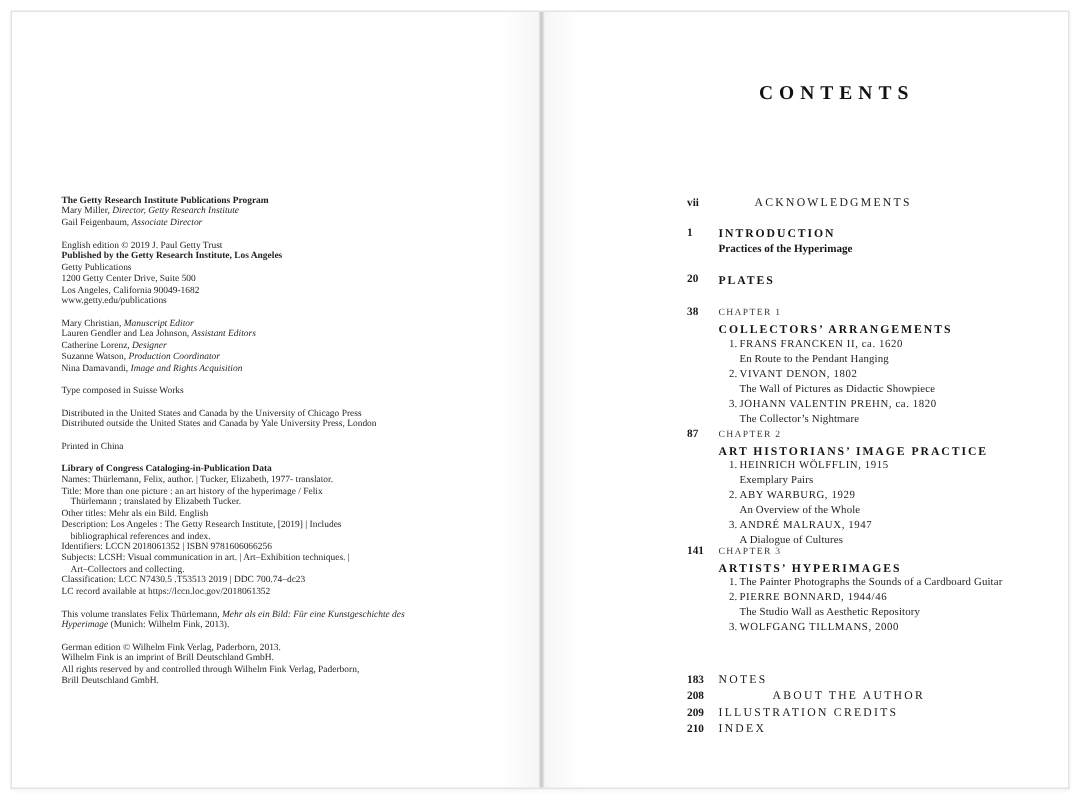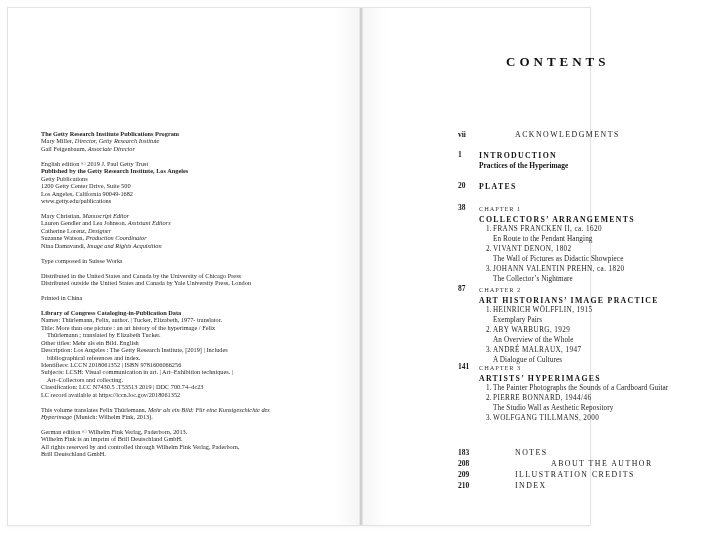--- a/index.html
+++ b/index.html
@@ -1,18 +1,18 @@
 <!DOCTYPE html>
 <html><head>
 <meta charset="utf-8">
 <style>
   html,body{margin:0;padding:0;background:#ffffff;width:720px;height:533px;overflow:hidden;}
   *{box-sizing:border-box;}
   .spread{
-    position:absolute;left:7px;top:7px;width:584px;height:519px;
+    position:absolute;left:7px;top:7px;width:706px;height:519px;
     background:#ffffff;border:1px solid #e3e3e3;
     box-shadow:0 1px 3px rgba(0,0,0,.05);
     font-family:"Liberation Serif","DejaVu Serif",serif;color:#1c1c1c;
   }
   .page{position:absolute;top:0;height:100%;}
   .page.left{left:0;width:352px;}
   .page.right{left:354px;width:351px;}
   .gutter{position:absolute;left:351px;top:0;width:4px;height:100%;
     background:linear-gradient(90deg,#f2f2f2 0%,#c4c4c4 45%,#cccccc 55%,#f4f4f4 100%);}
   .page.left::after{content:"";position:absolute;right:0;top:0;width:26px;height:100%;
@@ -32,21 +32,21 @@
   
   .contents-title{
     position:absolute;left:144px;top:46px;margin:0;
     font-size:13px;font-weight:bold;letter-spacing:4px;color:#111;
   }
   .toc-group{position:absolute;left:96px;display:flex;align-items:flex-start;width:250px;}
   .toc-num{flex:0 0 21px;font-weight:bold;font-size:7.5px;line-height:10px;color:#161616;}
   .toc-body{flex:1 1 auto;}
   .toc-chapter{font-size:6.4px;letter-spacing:0.9px;line-height:11px;color:#3a3a3a;}
   .toc-title{font-size:7.8px;font-weight:bold;letter-spacing:1.3px;line-height:11px;color:#141414;}
-  .toc-plain{font-size:7.8px;letter-spacing:1.5px;line-height:10px;color:#202020;margin-left:36px;}
+  .toc-plain{font-size:7.8px;letter-spacing:1.5px;line-height:10px;color:#202020;}
   .toc-sub{font-size:7.4px;font-weight:bold;line-height:10px;color:#141414;}
   .toc-item{position:relative;padding-left:14px;font-size:7.2px;line-height:9.9px;color:#1d1d1d;}
   .toc-item-num{position:absolute;left:7px;top:0;}
   .toc-item-name{letter-spacing:0.4px;}
   .toc-item-sub{letter-spacing:0.1px;}
 </style>
 </head>
 <body>
 
 <div class="spread">
@@ -105,21 +105,21 @@
           <div class="ln"><span>Wilhelm Fink is an imprint of Brill Deutschland GmbH.</span></div>
           <div class="ln"><span>All rights reserved by and controlled through Wilhelm Fink Verlag, Paderborn,</span></div>
           <div class="ln"><span>Brill Deutschland GmbH.</span></div>
         </div>
       </div>
   </div>
   <div class="gutter"></div>
   <div class="page right">
     <h1 class="contents-title">CONTENTS</h1>
     <div id="toc">
-        <div class="toc-group" style="top: 122px;">
+        <div class="toc-group" style="top: 122px; gap: 24px;">
           <span class="toc-num">vii</span>
           <div class="toc-body">
             <div class="toc-plain">ACKNOWLEDGMENTS</div>
           </div>
         </div>
         <div class="toc-group" style="top: 142px;">
           <span class="toc-num">1</span>
           <div class="toc-body">
             <div class="toc-title">INTRODUCTION</div>
             <div class="toc-sub">Practices of the Hyperimage</div>

